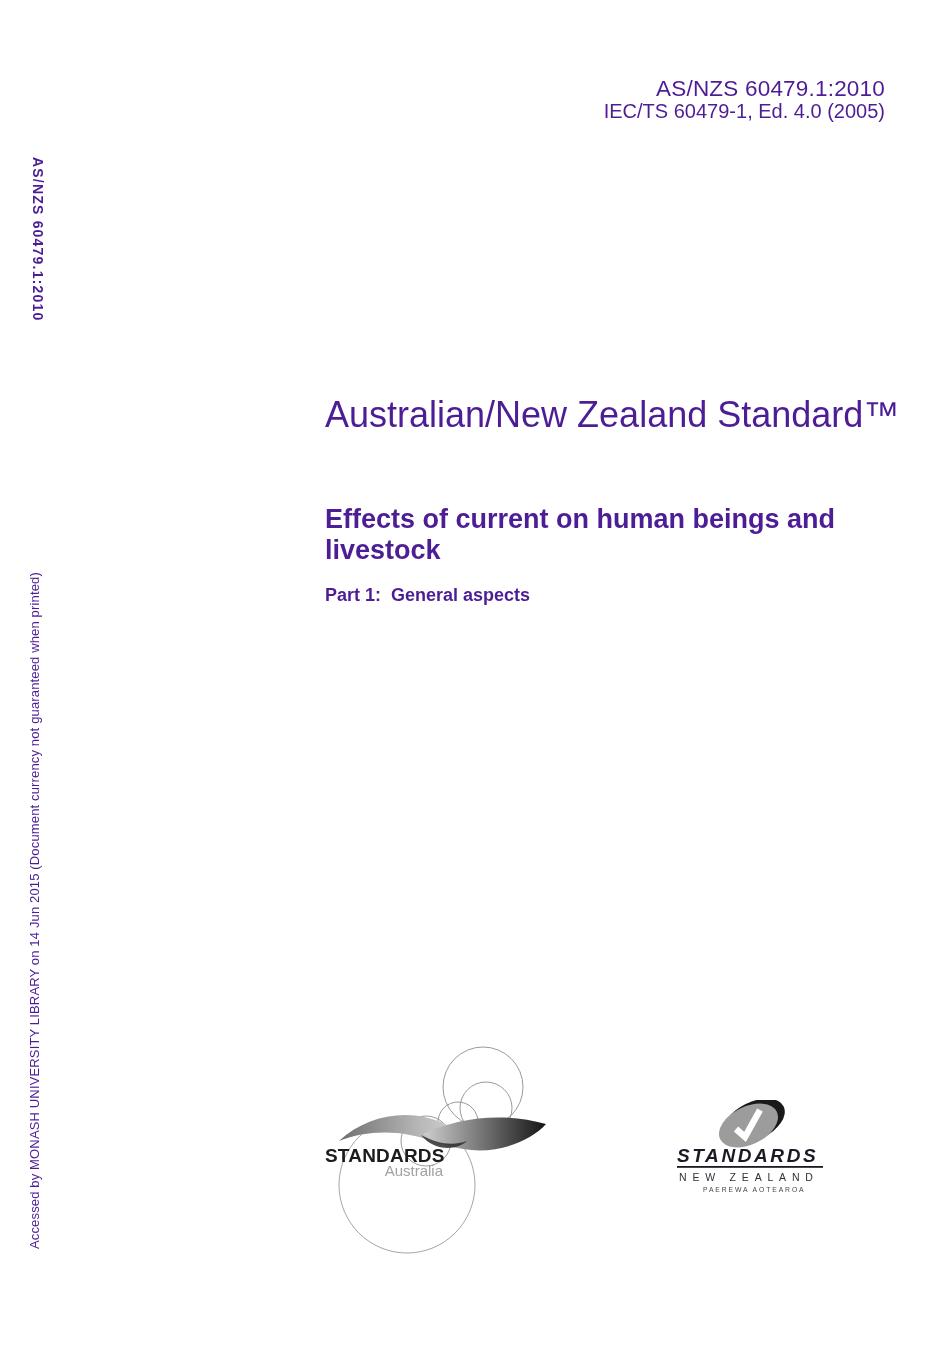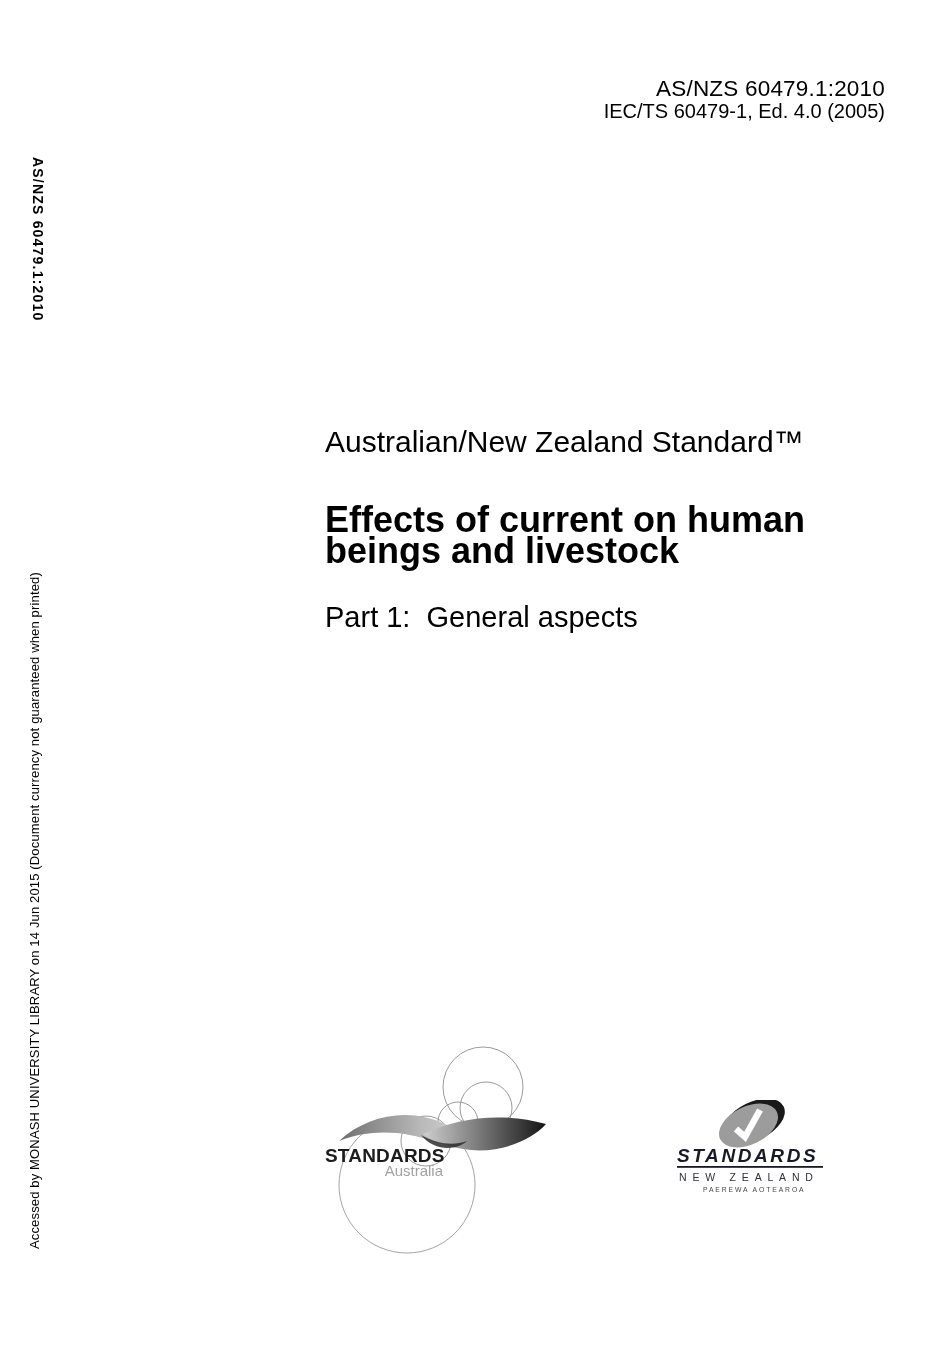--- a/index.html
+++ b/index.html
@@ -1,40 +1,40 @@
 <!DOCTYPE html>
 <html><head>
 <meta charset="utf-8">
 <style>
   html,body{margin:0;padding:0;background:#ffffff;}
   .page{
     position:relative;width:950px;height:1332px;background:#ffffff;overflow:hidden;
-    font-family:"Liberation Sans","DejaVu Sans",sans-serif;color:#000000;
+    font-family:"Liberation Sans","DejaVu Sans",sans-serif;color:#4c1d95;
   }
   
   .header{position:absolute;top:76px;right:65px;text-align:right;}
   .header .line1{font-size:22.5px;line-height:26px;letter-spacing:0.2px;}
   .header .line2{font-size:20px;line-height:18px;}
   
   .spine-top{
     position:absolute;left:46px;top:157px;transform:rotate(90deg);transform-origin:0 0;
     font-size:14px;font-weight:bold;letter-spacing:1.2px;white-space:nowrap;
   }
   
   .watermark{
     position:absolute;left:27px;top:1249px;transform:rotate(-90deg);transform-origin:0 0;
     font-size:13px;letter-spacing:0.15px;white-space:nowrap;
   }
-  .title-type{position:absolute;left:325px;top:398px;font-size:30px;line-height:34px;margin-top:27px;}
+  .title-type{position:absolute;left:325px;top:398px;font-size:36px;line-height:34px;}
   .main-title{
     position:absolute;left:325px;top:504px;width:556px;
-    font-size:36px;font-weight:bold;line-height:31px;
+    font-size:27px;font-weight:bold;line-height:31px;
   }
   .part-title{
-    position:absolute;left:325px;top:602px;font-size:29px;font-weight:normal;
+    position:absolute;left:325px;top:580px;font-size:18px;font-weight:bold;
     line-height:31px;white-space:pre;
   }
   .sa-logo{position:absolute;left:325px;top:1037px;}
   .nz-logo{position:absolute;left:676px;top:1100px;}
   .sa-word{font-family:"Liberation Sans",sans-serif;font-size:19px;font-weight:bold;letter-spacing:0.2px;fill:#1c1c1c;}
   .sa-region{font-family:"Liberation Sans",sans-serif;font-size:15px;fill:#a2a2a2;}
   .nz-word{font-family:"Liberation Sans",sans-serif;font-size:19px;font-weight:800;font-style:italic;letter-spacing:2.6px;fill:#191926;}
   .nz-region{font-family:"Liberation Sans",sans-serif;font-size:10.5px;font-weight:500;letter-spacing:5.8px;fill:#30303c;}
   .nz-tagline{font-family:"Liberation Sans",sans-serif;font-size:6.8px;font-weight:500;letter-spacing:1.9px;fill:#44444e;}
 </style>

